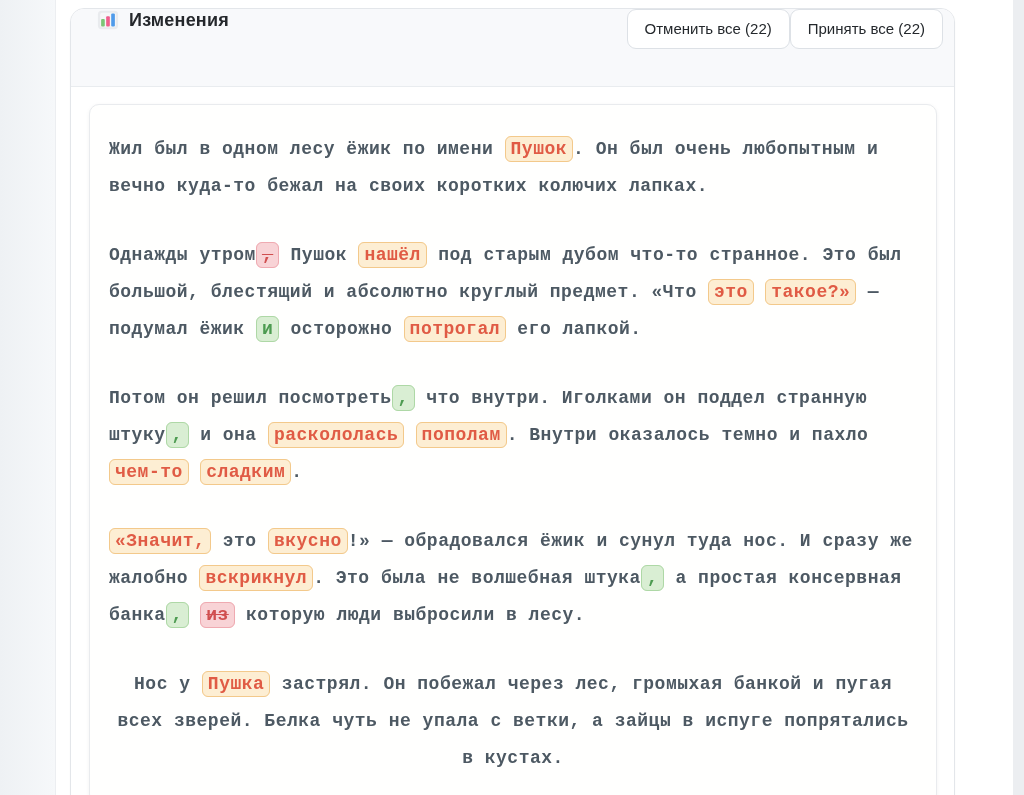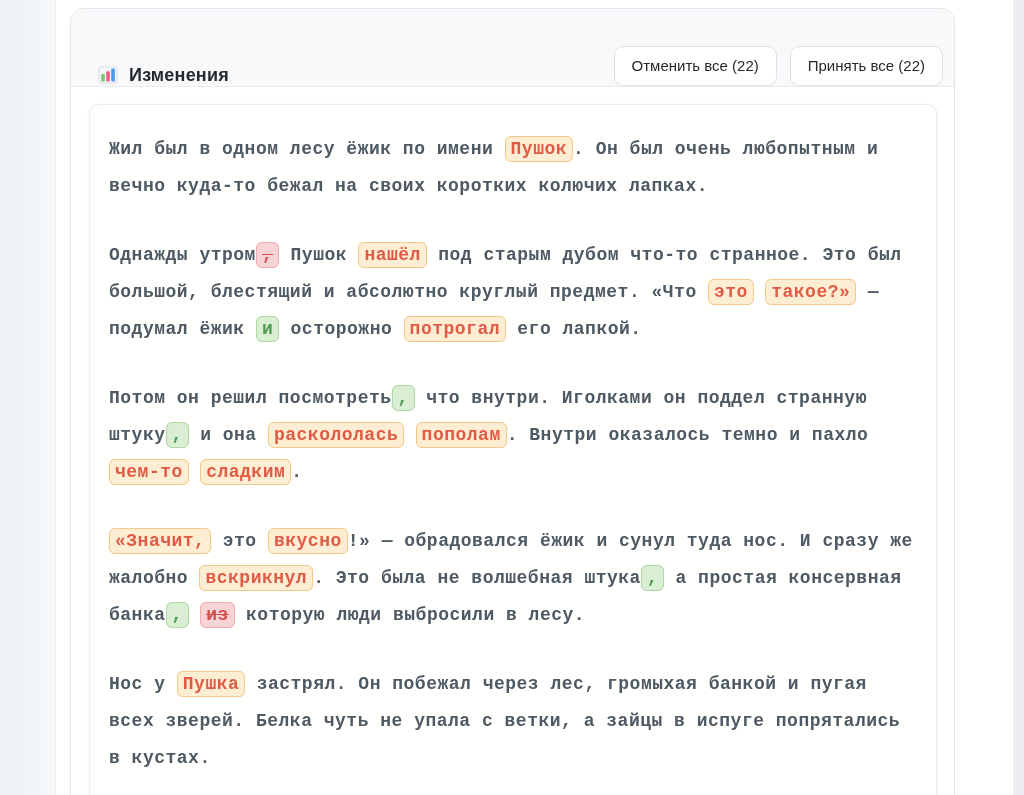--- a/index.html
+++ b/index.html
@@ -21,30 +21,30 @@
     background: #eceef1;
   }
   .panel {
     position: absolute; left: 70px; top: 8px; width: 885px; height: 840px;
     background: #ffffff;
     border: 1px solid #e3e6ea;
     border-radius: 14px;
     box-shadow: 0 1px 2px rgba(0,0,0,0.03);
   }
   .panel-header {
-    display: flex; align-items: flex-end; justify-content: space-between;
+    display: flex; align-items: flex-start; justify-content: space-between;
     height: 78px; padding: 0 11px 0 26px;
     background: #f8f9fb;
     border-bottom: 1px solid #e9ecef;
     border-radius: 13px 13px 0 0;
   }
   .header-left { display: flex; align-items: center; gap: 10px; }
   .chart-icon { width: 22px; height: 22px; display: block; }
   .panel-title { font-size: 18px; font-weight: bold; color: #25282c; letter-spacing: 0.2px; }
-  .btn-group { display: flex; gap: 13px; }
+  .btn-group { display: flex; }
   .btn {
     background: #ffffff;
     border: 1px solid #dde1e6;
     border-radius: 9px;
     padding: 10px 17px;
     font-size: 15px;
     color: #24282c;
     font-family: "Liberation Sans", sans-serif;
     cursor: pointer;
     line-height: 1.2;
@@ -57,21 +57,21 @@
     box-shadow: 0 1px 4px rgba(0,0,0,0.05);
     padding: 26px 19px 26px 19px;
     min-height: 670px;
     font-family: "Liberation Mono", monospace;
     font-size: 18px;
     letter-spacing: 0.5px;
     line-height: 37px;
     color: var(--body-text, #4d5963);
   }
   .doc p { margin: 0 0 32px 0; font-weight: bold; }
-  .doc p:last-child { margin-bottom: 0; }
+  .doc p:last-child { margin-bottom: 0; text-align: center; }
   .hl {
     border-radius: 6px;
     padding: 2px 5px;
     border: 1px solid transparent;
     -webkit-box-decoration-break: clone;
     box-decoration-break: clone;
     cursor: pointer;
   }
   .hl-changed {
     background: var(--changed-bg); border-color: var(--changed-border); color: var(--changed-text);

